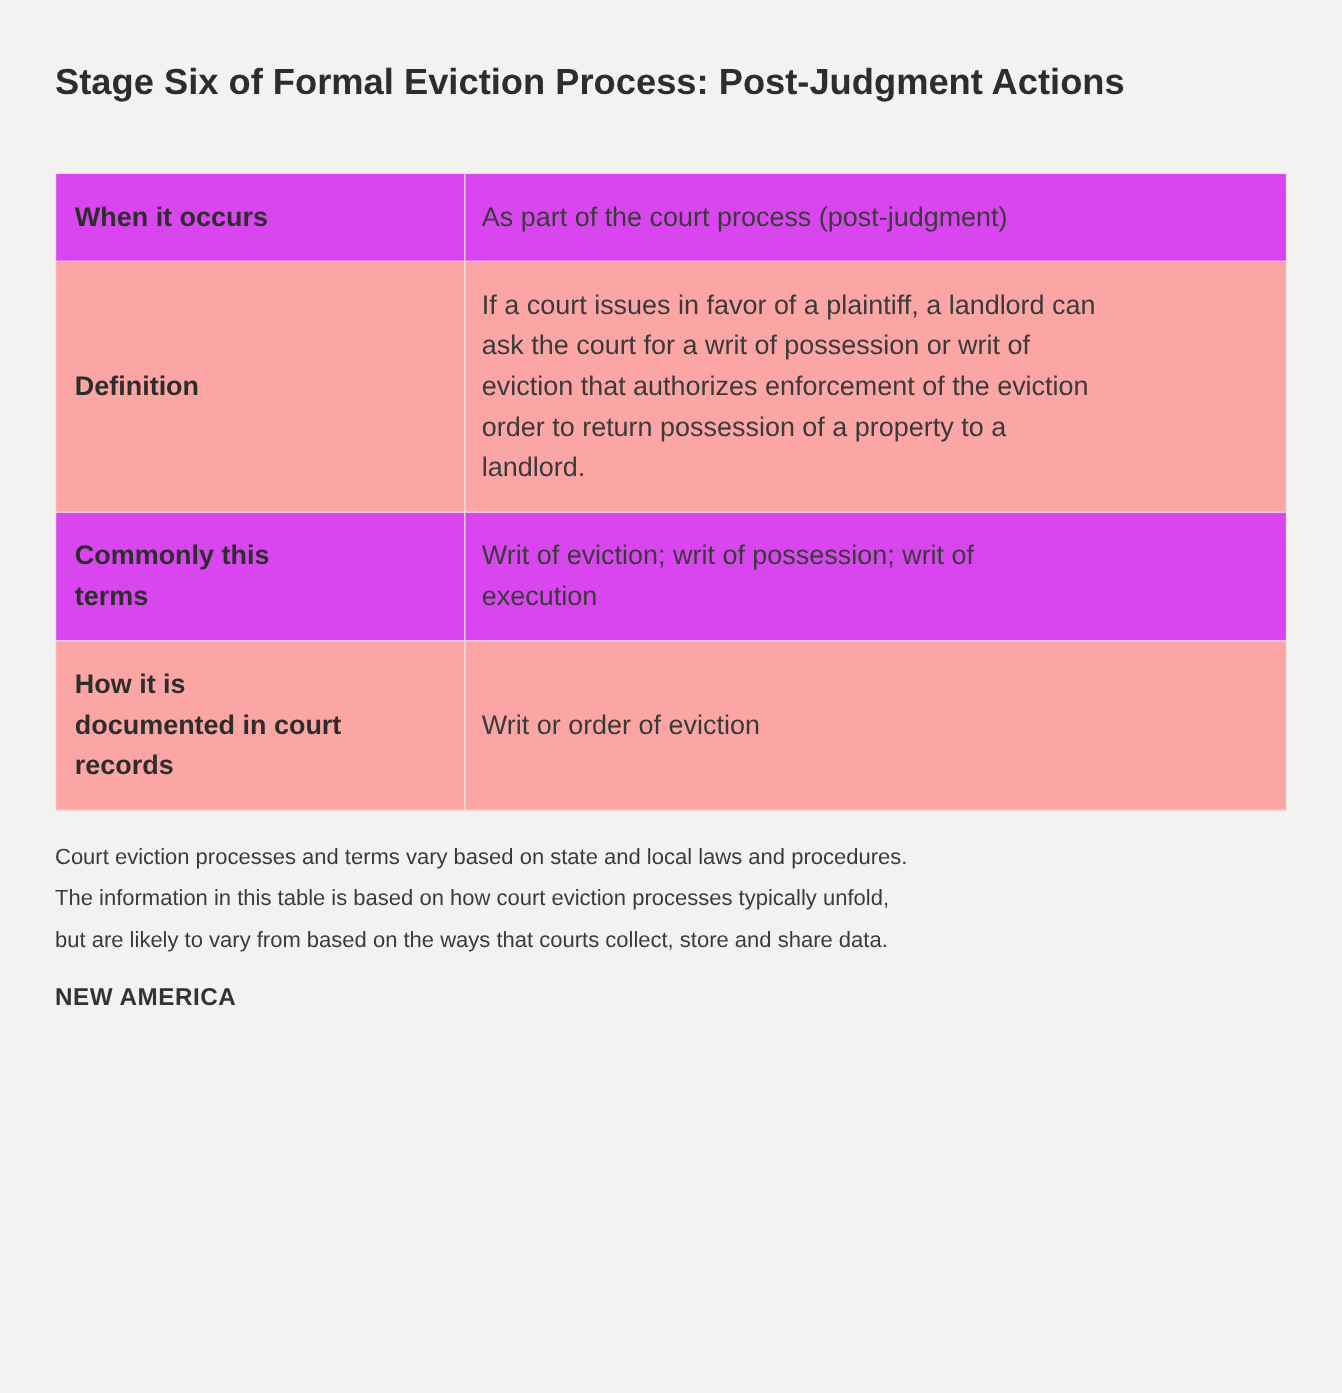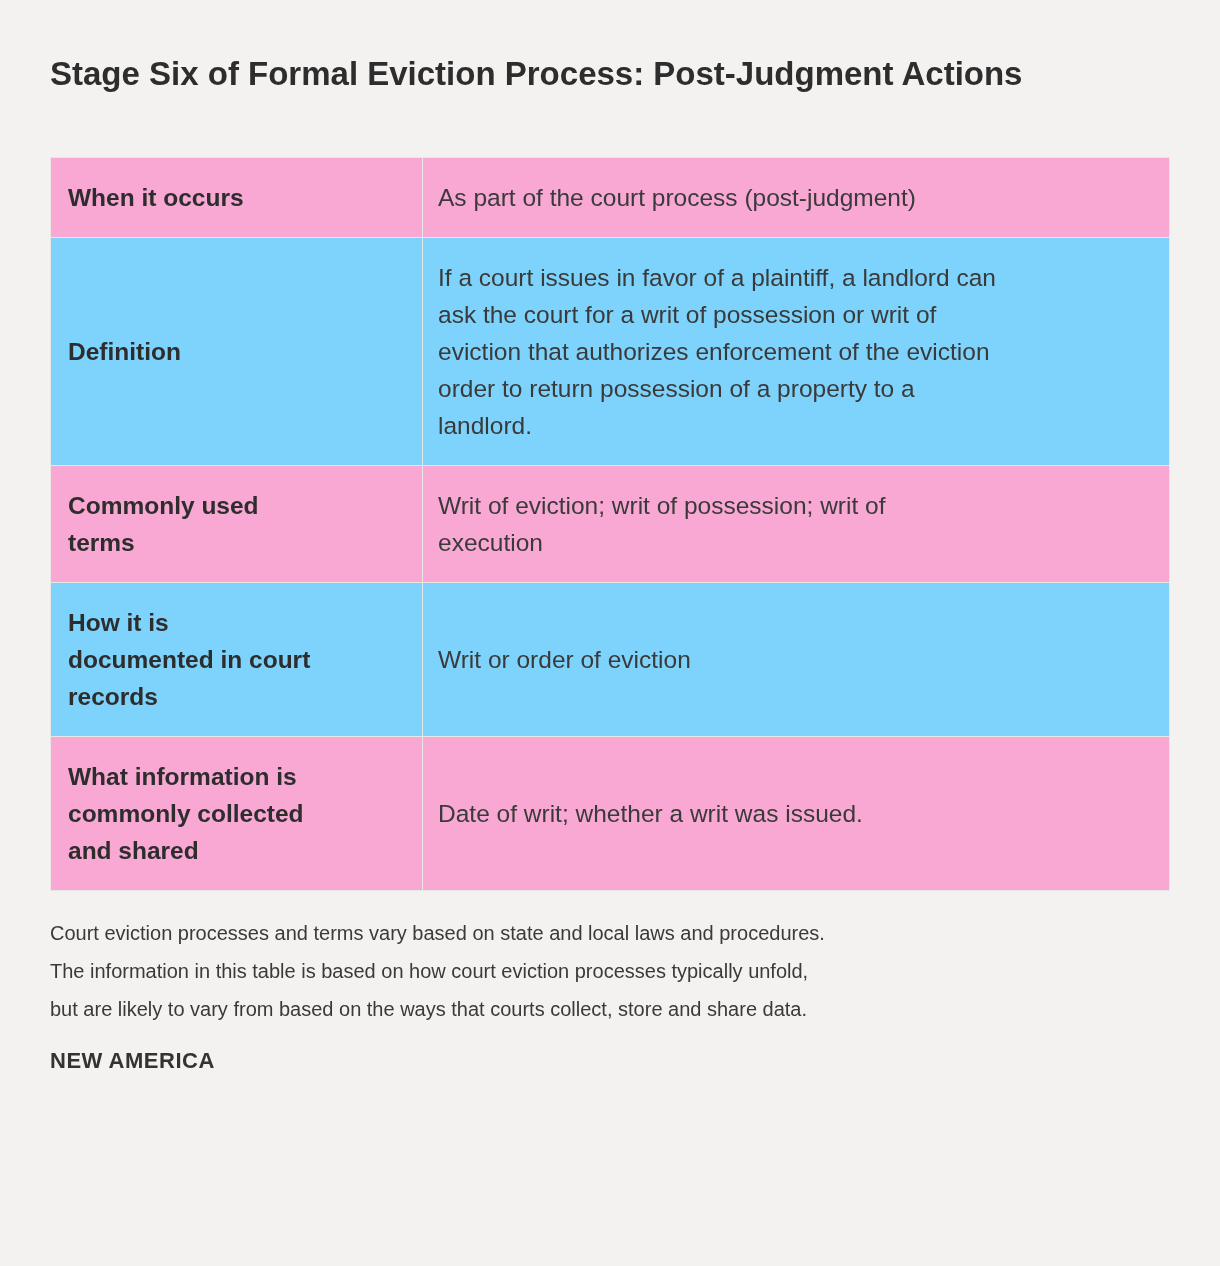--- a/index.html
+++ b/index.html
@@ -41,22 +41,22 @@
   td.label {
     width: 372px;
     padding: 21px 40px 21px 17px;
     font-weight: bold;
     color: #2d2d2d;
   }
   td.value {
     padding: 21px 28px 21px 15px;
     color: #3a3a3a;
   }
-  tr.alt td { background: #f9a8d4; }
-  tr.plain td { background: #7dd3fc; }
+  tr.alt td { background: #d946ef; }
+  tr.plain td { background: #fca5a5; }
   .footnote {
     margin-top: 23px;
     width: 1120px;
     font-size: 20px;
     line-height: 38px;
     white-space: pre-line;
     color: #3a3a3a;
   }
   .credit {
     font-size: 22px;
@@ -80,36 +80,30 @@
       </tr>
       <tr class="plain">
         <td class="label">Definition</td>
         <td class="value">If a court issues in favor of a plaintiff, a landlord can
 ask the court for a writ of possession or writ of
 eviction that authorizes enforcement of the eviction
 order to return possession of a property to a
 landlord.</td>
       </tr>
       <tr class="alt">
-        <td class="label">Commonly used
+        <td class="label">Commonly this
 terms</td>
         <td class="value">Writ of eviction; writ of possession; writ of
 execution</td>
       </tr>
       <tr class="plain">
         <td class="label">How it is
 documented in court
 records</td>
         <td class="value">Writ or order of eviction</td>
-      </tr>
-      <tr class="alt">
-        <td class="label">What information is
-commonly collected
-and shared</td>
-        <td class="value">Date of writ; whether a writ was issued.</td>
       </tr>
     </tbody>
   </table>
 
   <p class="footnote">Court eviction processes and terms vary based on state and local laws and procedures.
 The information in this table is based on how court eviction processes typically unfold,
 but are likely to vary from based on the ways that courts collect, store and share data.</p>
 
   <div class="credit">NEW AMERICA</div>
 

